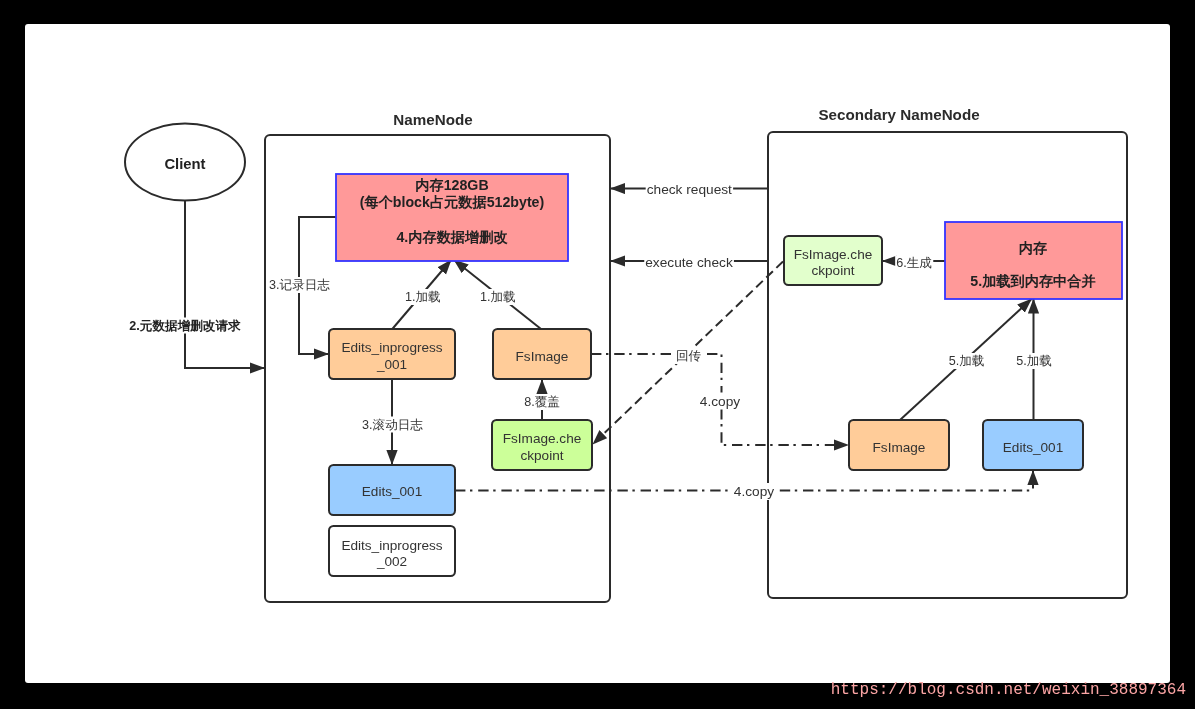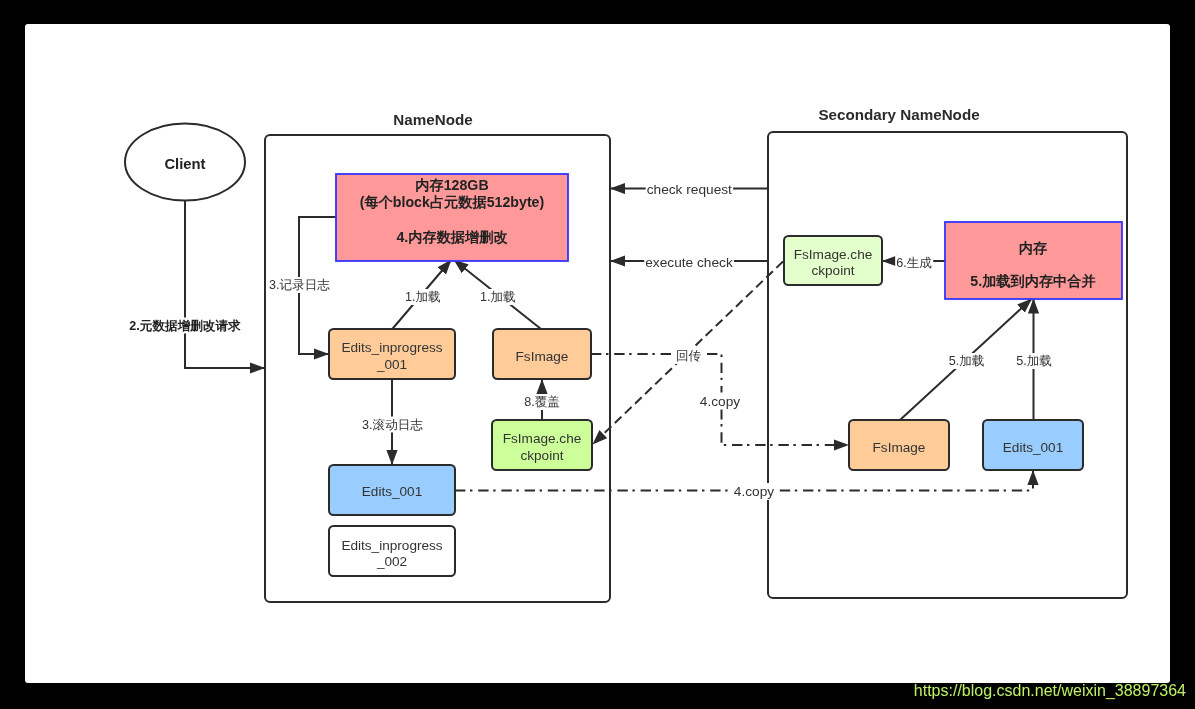--- a/index.html
+++ b/index.html
@@ -2,22 +2,22 @@
 <html><head>
 <meta charset="utf-8">
 <style>
   html,body{margin:0;padding:0;}
   body{width:1195px;height:709px;background:#000;overflow:hidden;
        font-family:"Liberation Sans",sans-serif;}
   #canvas{position:relative;width:1195px;height:603px;will-change:opacity;}
   #panel{position:absolute;left:24.5px;top:24px;width:1145.5px;height:658.5px;
          background:#fff;border-radius:3px;}
   #wm{position:absolute;will-change:opacity;left:0;top:682px;width:1186px;height:20px;
-      color:#bef264;font-size:16px;text-align:right;line-height:17px;
-      box-sizing:border-box;font-family:Liberation Sans, sans-serif;
+      color:#fca5a5;font-size:16px;text-align:right;line-height:17px;
+      box-sizing:border-box;font-family:Liberation Mono, monospace;
       white-space:nowrap;}
   svg{position:absolute;left:0;top:0;will-change:opacity;}
   .container{fill:none;stroke:#2B2B2B;stroke-width:2;}
   .shape{stroke:#2B2B2B;stroke-width:2;}
   .memb{fill:#FF9999;stroke:#3333FF;stroke-width:1.8;}
   .ln{fill:none;stroke:#2B2B2B;stroke-width:2;}
   .dash{stroke-dasharray:9.2 4.8;}
   .dashdot{stroke-dasharray:10.4 4.6 2.4 5.8;}
   text{font-family:"Liberation Sans",sans-serif;fill:#333;will-change:opacity;}
   .title{font-size:15.2px;font-weight:bold;text-anchor:middle;fill:#2B2B2B;}

